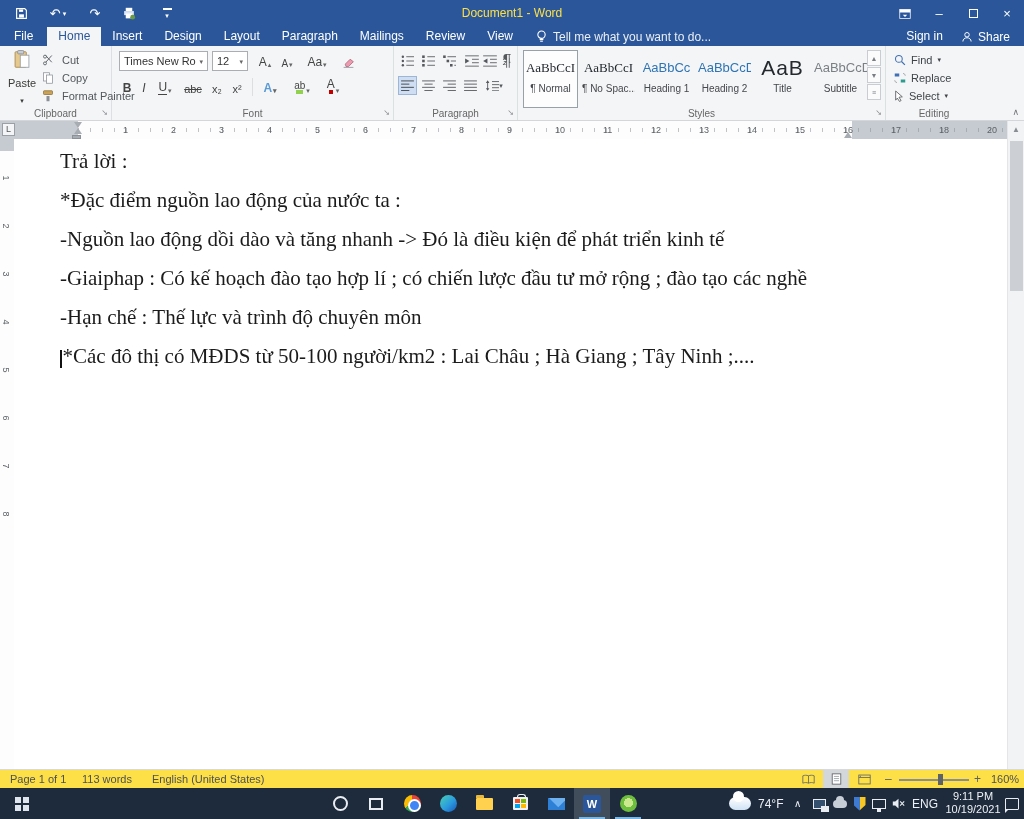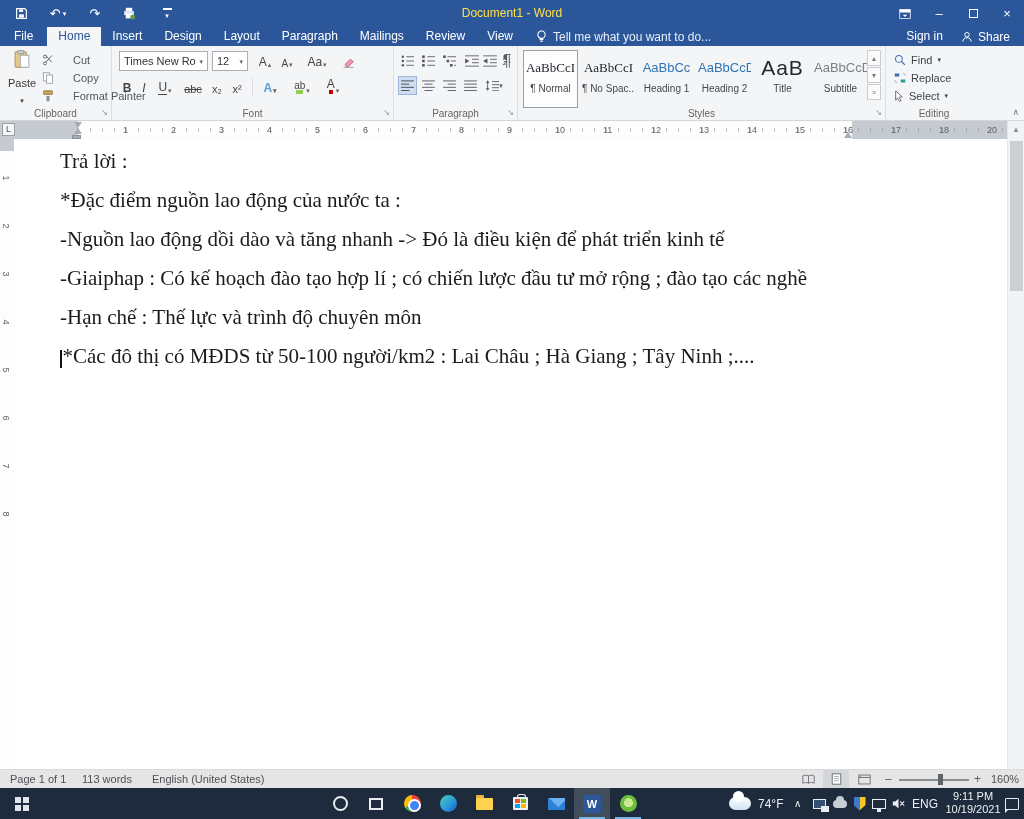--- a/index.html
+++ b/index.html
@@ -23,21 +23,21 @@
 .spacer{flex:1}
 #signin{line-height:19px;margin-right:18px;white-space:nowrap}
 #share{display:flex;align-items:center;gap:5px;margin-right:14px;white-space:nowrap}
 
 #ribbon{position:absolute;left:0;top:46px;width:1024px;height:75px;background:#f4f5f7;border-bottom:1px solid #d4d6d9;display:flex}
 .rgroup{position:relative;height:100%;border-right:1px solid #dde0e3;flex:none}
 .glabel{position:absolute;bottom:1px;left:0;right:0;text-align:center;font-size:10px;color:#666}
 .launcher{position:absolute;bottom:3px;right:3px;font-size:8px;color:#8a8d91;line-height:1}
 #g-clipboard{width:112px}#g-font{width:282px}#g-paragraph{width:124px}#g-styles{width:368px}#g-editing{width:96px}
 #paste{position:absolute;left:5px;top:4px;width:34px;height:54px;display:flex;flex-direction:column;align-items:center;justify-content:center;gap:8px;font-size:11px;color:#3b3a39}
-.clip-small{position:absolute;left:42px;height:17px;display:flex;align-items:center;gap:19px;font-size:11px;color:#53575b;white-space:nowrap}
+.clip-small{position:absolute;left:42px;height:17px;display:flex;align-items:center;gap:8px;font-size:11px;color:#53575b;white-space:nowrap}
 .combo{position:absolute;height:20px;border:1px solid #aaadb2;background:#fff;font-size:11px;color:#333;display:flex;align-items:center;justify-content:space-between;padding:0 4px}
 .combo .mini-caret{color:#666}
 .fbtn{position:absolute;height:20px;display:flex;align-items:flex-end;justify-content:center;gap:1px;font-size:12px;color:#444;padding-bottom:2px}
 .fbtn .mini-caret{color:#666;padding-bottom:1px}
 .bold{font-weight:bold}.ital{font-style:italic}
 .ustyle{border-bottom:1.5px solid #444}
 .strike{font-size:11px;text-decoration:line-through}
 .small11{font-size:11px}
 .effectA{color:#5b9bd5;font-weight:bold}
 .colorbar{position:absolute;left:2px;right:2px;bottom:1px;height:4px}
@@ -73,21 +73,21 @@
 
 #page{position:absolute;left:14px;top:139px;width:993px;height:630px;background:#fff}
 #doc-text{position:absolute;left:46px;top:10px;width:786px;font-family:"Liberation Serif","DejaVu Serif",serif;font-size:21px;line-height:24px;color:#1b1b1b;text-align:justify}
 #doc-text p{margin-bottom:15px}
 .caret{display:inline-block;width:1.5px;height:18px;background:#111;vertical-align:text-bottom;margin-right:1px}
 
 #vscroll{position:absolute;right:0;top:121px;width:17px;height:648px;background:#f2f3f4;border-left:1px solid #e4e5e7}
 #vs-up{height:17px;line-height:17px;text-align:center;font-size:8px;color:#8a8d91}
 #vs-thumb{position:absolute;left:2px;top:20px;width:13px;height:150px;background:#ccd0d4}
 
-#statusbar{position:absolute;left:0;top:769px;width:1024px;height:19px;background:#e5e5e5;border-top:1px solid #d7d9dc;font-size:11px;color:#4d5054}
+#statusbar{position:absolute;left:0;top:769px;width:1024px;height:19px;background:#fde047;border-top:1px solid #d7d9dc;font-size:11px;color:#4d5054}
 .stitem{position:absolute;top:3px;white-space:nowrap}
 .stbtn{position:absolute;top:0;width:26px;height:18px;display:flex;align-items:center;justify-content:center;color:#5d6166}
 .stbtn.active{background:#d4d7da}
 #zoom-track{position:absolute;left:899px;top:9px;width:70px;height:2px;background:#8a8d91}
 #zoom-thumb{position:absolute;left:938px;top:4px;width:5px;height:11px;background:#5f6periment366;background:#5f6366}
 .zbtn{position:absolute;top:2px;font-size:12px;color:#5d6166}
 
 #taskbar{position:absolute;left:0;top:788px;width:1024px;height:31px;background:#1d2b3c;color:#e9edf2}
 #tb-start{position:absolute;left:0;top:0;width:44px;height:31px;display:flex;align-items:center;justify-content:center}
 .winlogo{width:14px;height:14px;display:grid;grid-template-columns:6px 6px;grid-template-rows:6px 6px;gap:2px}

